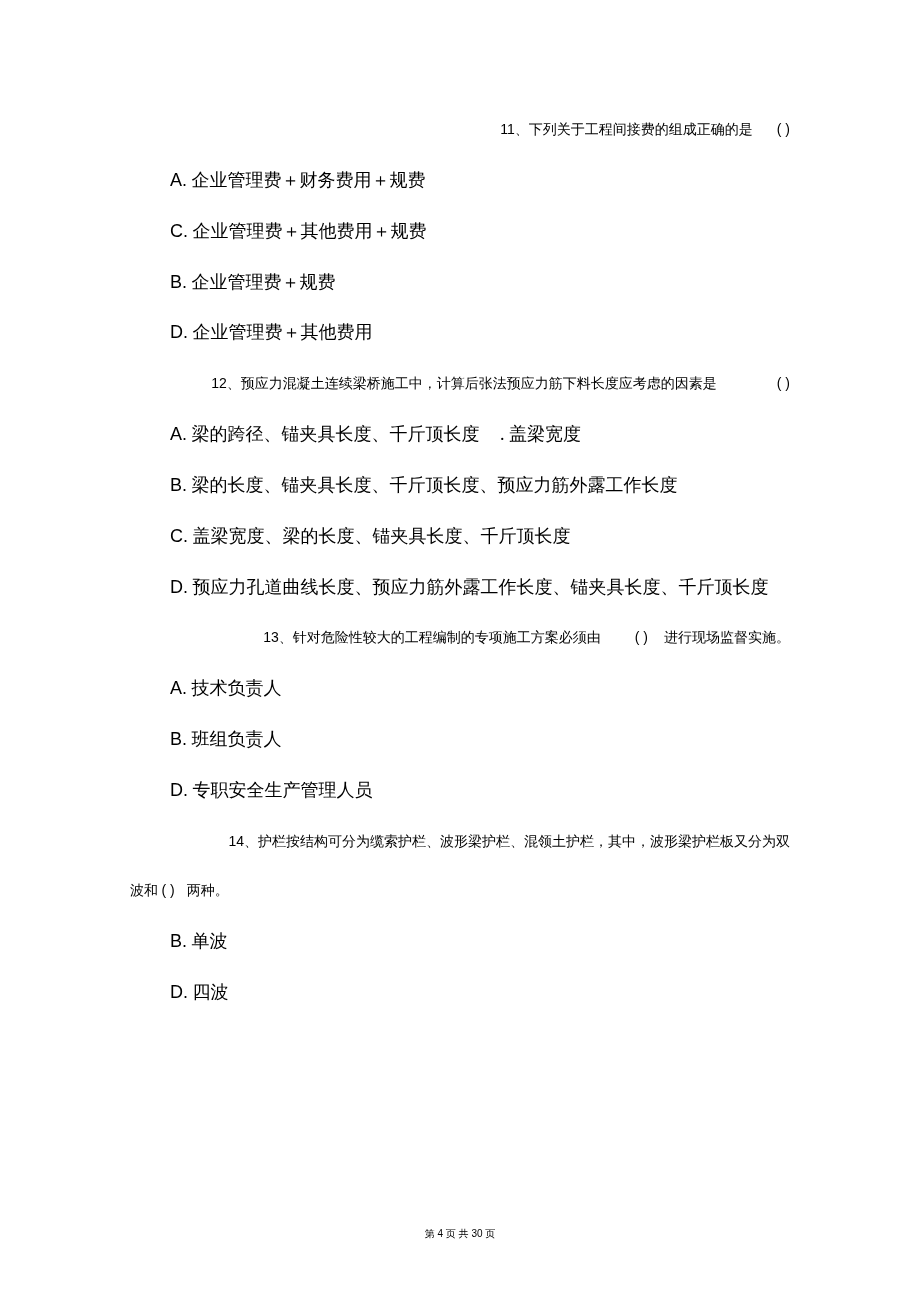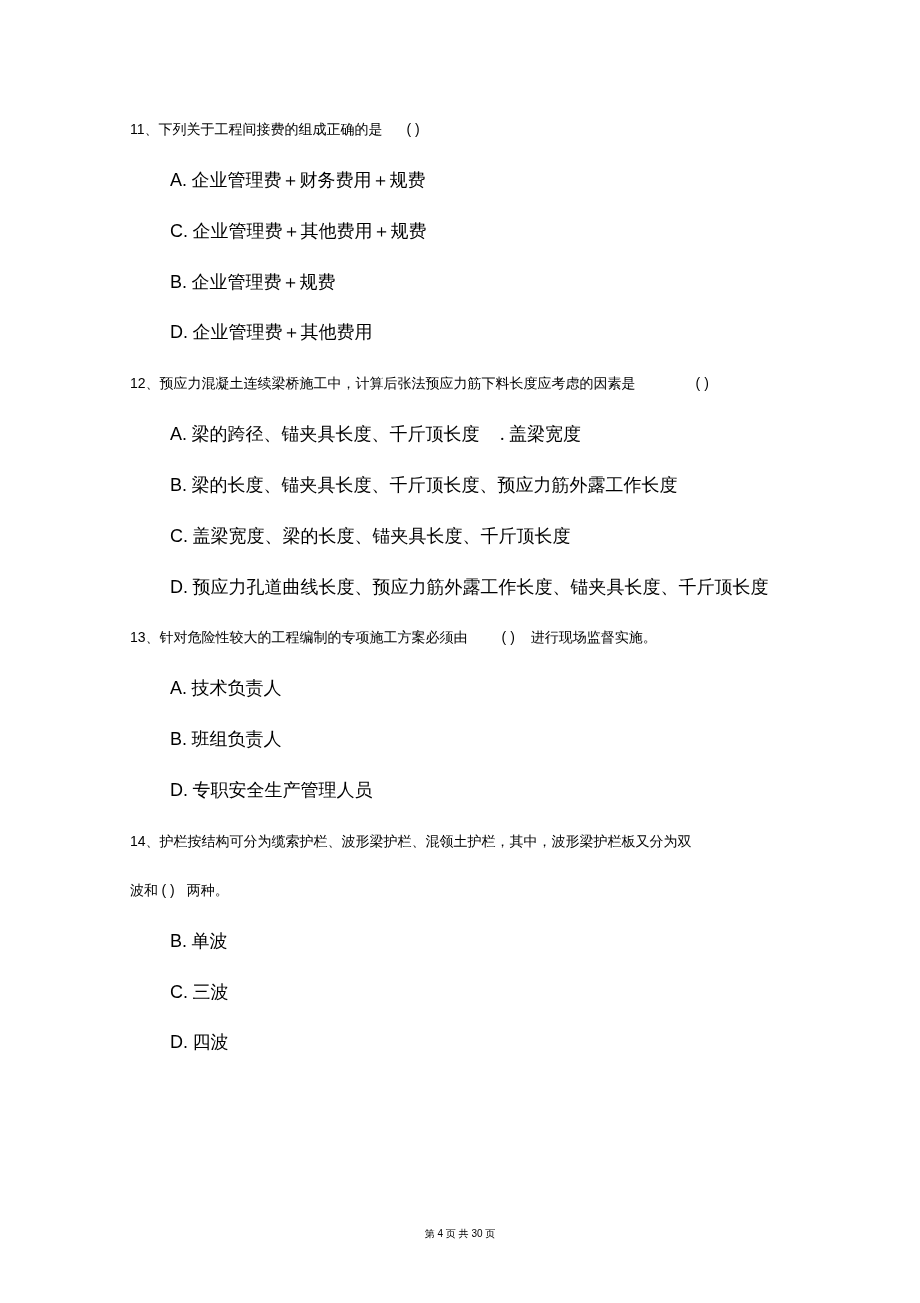--- a/index.html
+++ b/index.html
@@ -15,20 +15,21 @@
     padding: 115px 130px 0 130px;
     color: #000;
   }
   .question-block {
     margin-bottom: 20px;
   }
   .question-stem {
     font-size: 14px;
     line-height: 2.0;
     margin-bottom: 22px;
+    text-align: right;
   }
   .question-stem .num {
     font-family: Arial, sans-serif;
     font-size: 14px;
   }
   .options {
     padding-left: 40px;
   }
   .option {
     font-size: 18px;
@@ -104,21 +105,20 @@
 
   <div class="question-block">
     <div class="question-stem" style="margin-bottom:16px;">
       <span class="num">14</span><span>、</span><span>护栏按结构可分为缆索护栏、波形梁护栏、混领土护栏，其中，波形梁护栏板又分为双</span>
     </div>
     <div class="continuation">
       <span>波和</span> <span class="blank">(    )</span><span class="gap2"></span><span>两种。</span>
     </div>
     <div class="options">
       <div class="option"><span class="letter">B.</span> <span>单波</span></div>
-      <div class="option"><span class="letter">C.</span> <span>三波</span></div>
       <div class="option"><span class="letter">D.</span> <span>四波</span></div>
     </div>
   </div>
 
 </div>
 
 <div class="footer">
   <span>第 </span><span>4</span><span> 页 共 </span><span>30</span><span> 页</span>
 </div>
 

